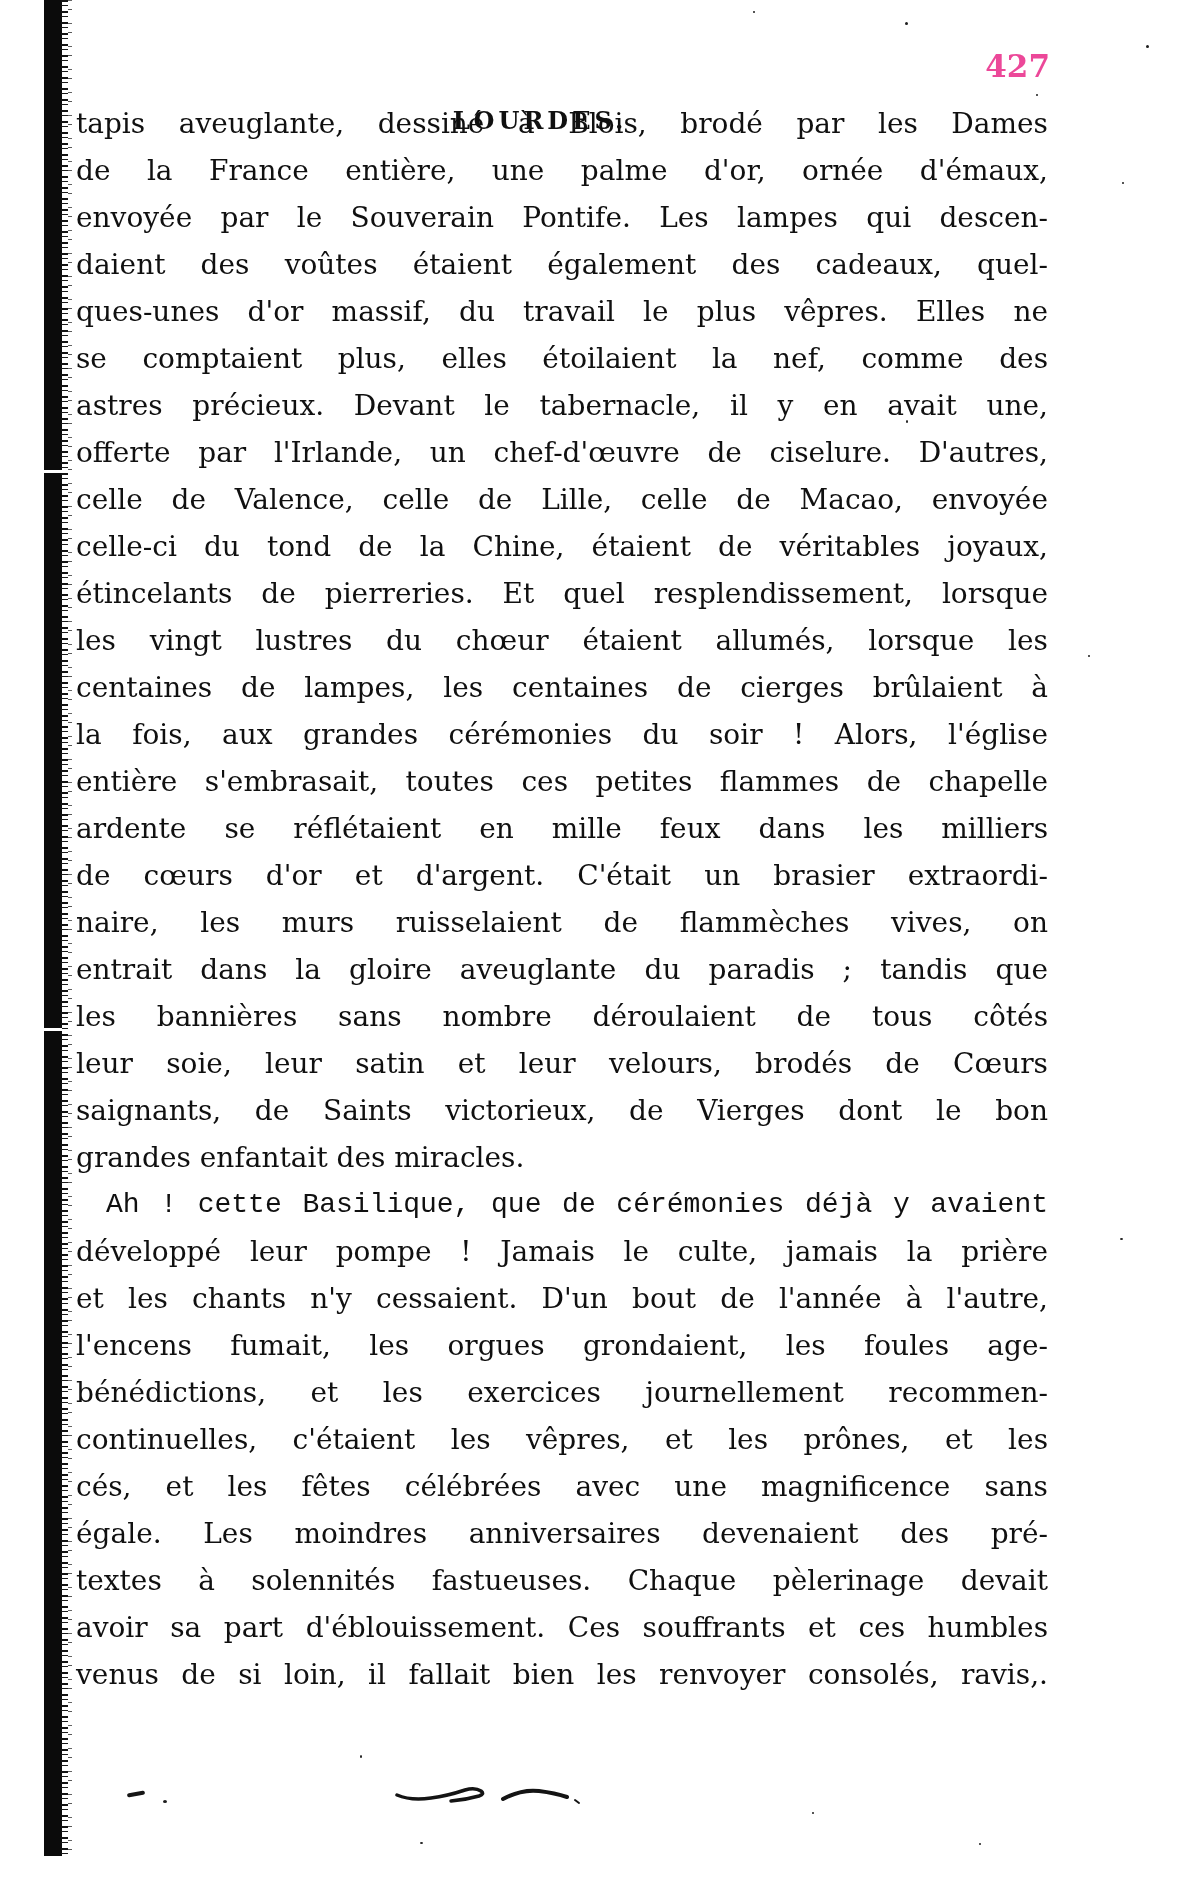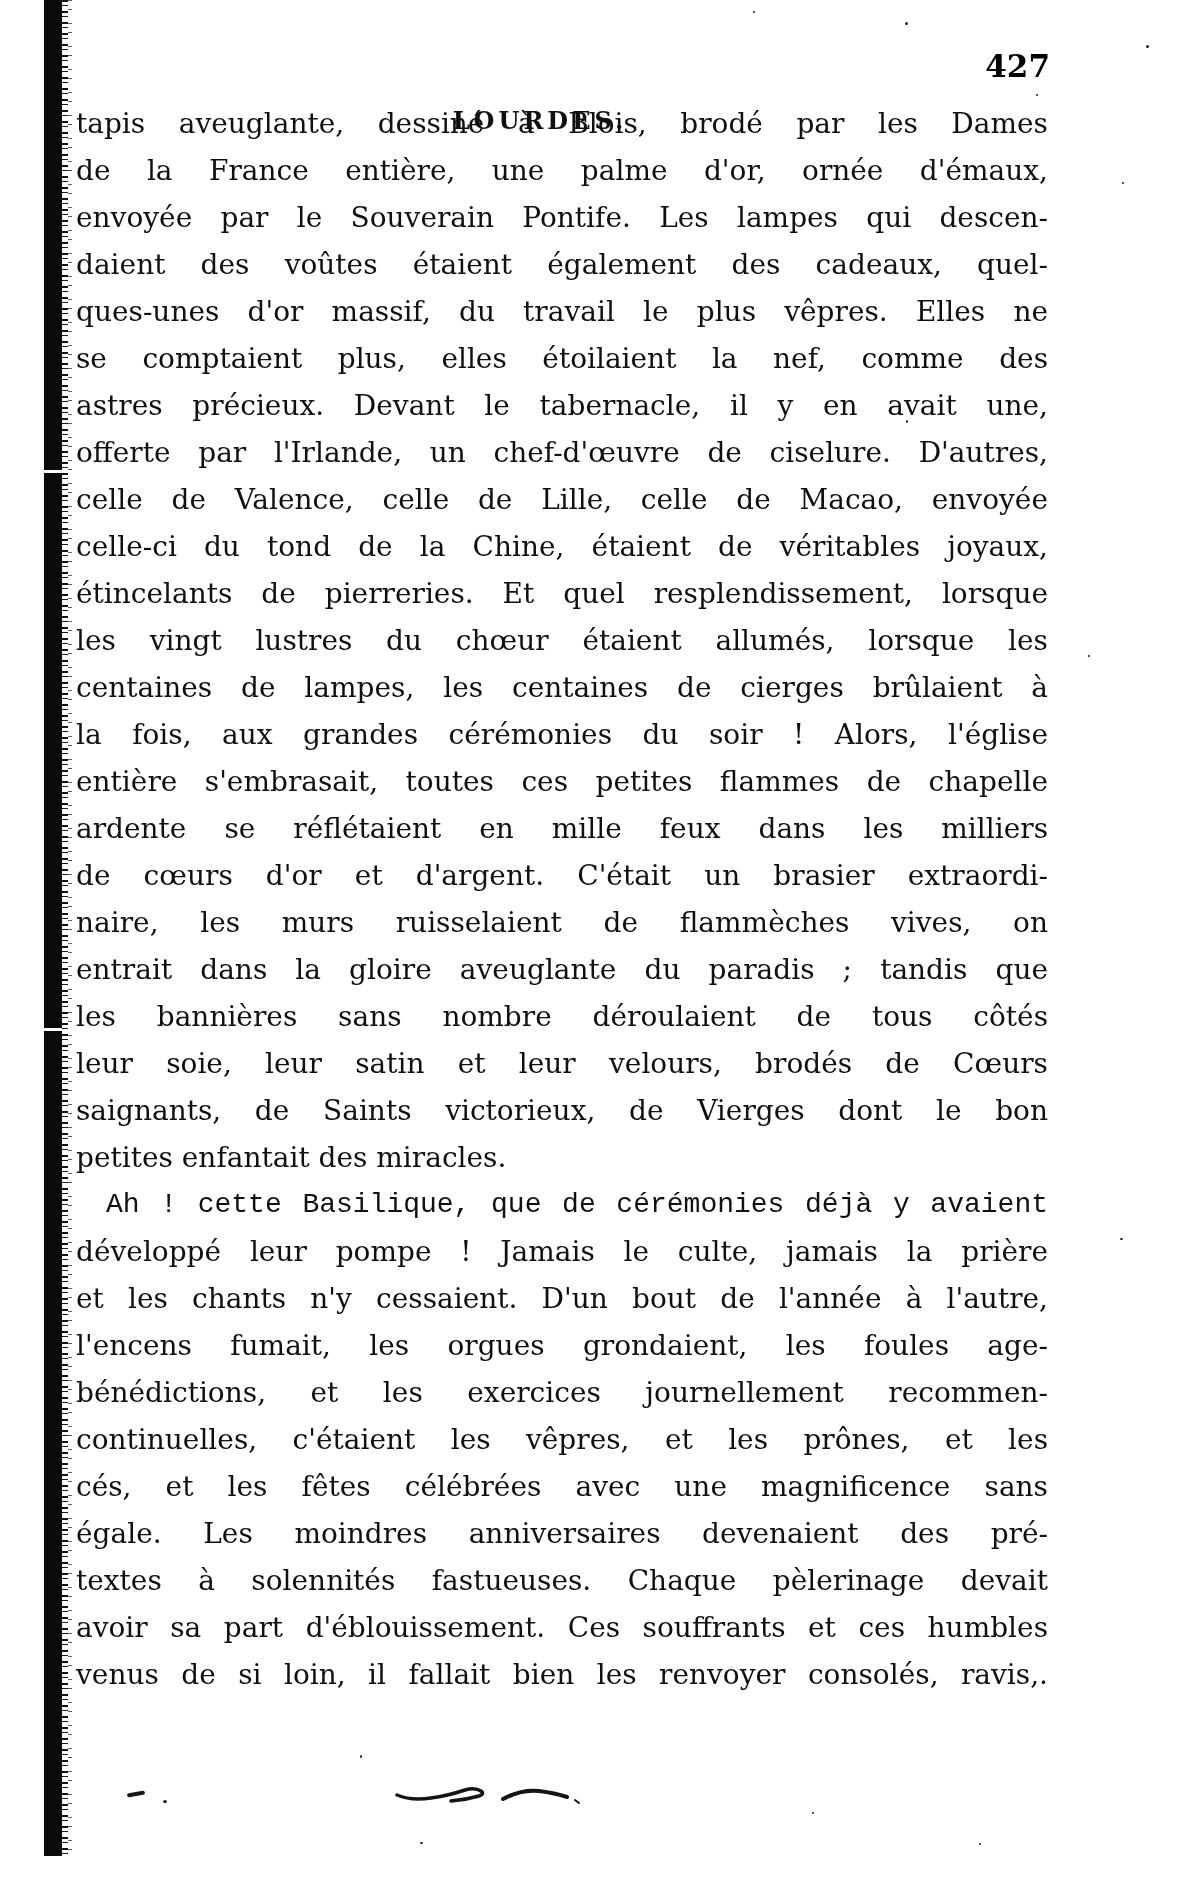--- a/index.html
+++ b/index.html
@@ -69,21 +69,21 @@
     margin-top: 48px;
   }
   .page-number {
     position: absolute;
     top: 48px;
     left: 960px;
     width: 90px;
     text-align: right;
     font-size: 31px;
     font-weight: bold;
-    color: #000000;
+    color: #ec4899;
   }
   
   .text-block {
     position: absolute;
     left: 76px;
     top: 100px;
     width: 972px;
     font-size: 28px;
     line-height: 47px;
     color: #101010;
@@ -153,21 +153,21 @@
       <div class="line j">centaines de lampes, les centaines de cierges brûlaient à</div>
       <div class="line j">la fois, aux grandes cérémonies du soir ! Alors, l'église</div>
       <div class="line j">entière s'embrasait, toutes ces petites flammes de chapelle</div>
       <div class="line j">ardente se réflétaient en mille feux dans les milliers</div>
       <div class="line j">de cœurs d'or et d'argent. C'était un brasier extraordi-</div>
       <div class="line j">naire, les murs ruisselaient de flammèches vives, on</div>
       <div class="line j">entrait dans la gloire aveuglante du paradis ; tandis que</div>
       <div class="line j">les bannières sans nombre déroulaient de tous côtés</div>
       <div class="line j">leur soie, leur satin et leur velours, brodés de Cœurs</div>
       <div class="line j">saignants, de Saints victorieux, de Vierges dont le bon</div>
-      <div class="line">petites enfantait des miracles.</div>
+      <div class="line">grandes enfantait des miracles.</div>
       <div class="line j indent">Ah ! cette Basilique, que de cérémonies déjà y avaient</div>
       <div class="line j">développé leur pompe ! Jamais le culte, jamais la prière</div>
       <div class="line j">et les chants n'y cessaient. D'un bout de l'année à l'autre,</div>
       <div class="line j">l'encens fumait, les orgues grondaient, les foules age-</div>
       <div class="line j">bénédictions, et les exercices journellement recommen-</div>
       <div class="line j">continuelles, c'étaient les vêpres, et les prônes, et les</div>
       <div class="line j">cés, et les fêtes célébrées avec une magnificence sans</div>
       <div class="line j">égale. Les moindres anniversaires devenaient des pré-</div>
       <div class="line j">textes à solennités fastueuses. Chaque pèlerinage devait</div>
       <div class="line j">avoir sa part d'éblouissement. Ces souffrants et ces humbles</div>

